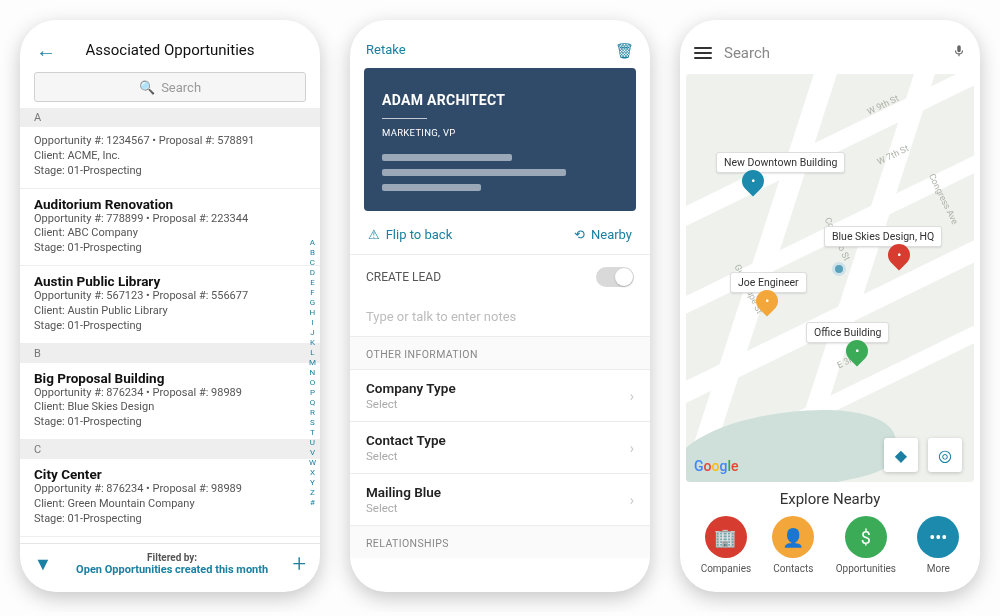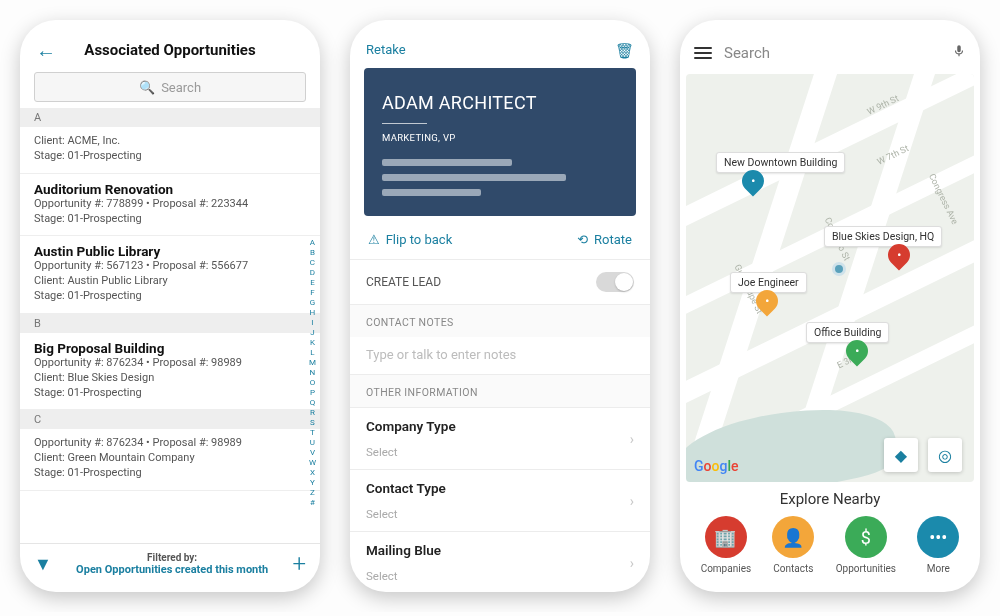--- a/index.html
+++ b/index.html
@@ -6,56 +6,56 @@
   body { background:#fdfdfd; display:flex; gap:30px; justify-content:center; align-items:flex-start; padding:20px 10px; }
   .phone {
     width: 300px; height: 572px; background:#fff; border-radius:36px; box-shadow: 0 6px 20px rgba(0,0,0,.22);
     position:relative; overflow:hidden; display:flex; flex-direction:column;
   }
   .notch { position:absolute; top:0; left:50%; transform:translateX(-50%); width:120px; height:22px; background:#fff; border-radius:0 0 14px 14px; z-index:5;}
   .content { flex:1; overflow:hidden; display:flex; flex-direction:column; position:relative;}
 
   
   .p1-head { display:flex; align-items:center; padding:18px 14px 6px; gap:6px; }
-  .p1-title { flex:1; text-align:center; font-weight:700; font-size:15px; color:#111; }
+  .p1-title { flex:1; text-align:center; font-weight:400; font-size:15px; color:#111; }
   .back-arrow { color:#1a7fa0; font-size:20px; font-weight:600; width:24px; text-align:center; cursor:pointer; }
   .search-box { margin:4px 14px 6px; border:1px solid #d0d0d0; border-radius:3px; height:30px; display:flex; align-items:center; justify-content:center; color:#9a9a9a; font-size:13px; gap:6px; background:#f6f6f6; }
   .section-letter { background:#eee; color:#777; font-size:11px; padding:3px 14px; }
   .item { padding:7px 14px 9px; border-bottom:1px solid #eee; }
   .item .nm { font-weight:700; font-size:13.5px; color:#111; }
   .item .sub { font-size:11px; color:#555; line-height:1.35; }
   .alpha-strip { position:absolute; right:4px; top:130px; font-size:8px; color:#1a7fa0; line-height:10px; text-align:center; }
   .alpha-strip span { display:block; }
   .p1-foot { border-top:1px solid #e5e5e5; padding:6px 14px 14px; display:flex; align-items:center; gap:10px; }
   .p1-foot .funnel { color:#1a7fa0; font-size:18px; }
   .p1-foot .mid { flex:1; text-align:center;font-weight:bold; }
   .p1-foot .mid .l1 { font-size:10px; color:#555; }
   .p1-foot .mid .l2 { font-size:11px; color:#1a7fa0; }
   .p1-foot .plus { color:#1a7fa0; font-size:24px; font-weight:300; }
 
   
   .p2-top { display:flex; justify-content:space-between; padding:22px 16px 8px; }
   .retake { color:#1a7fa0; font-size:13px; }
   .trash { color:#1a7fa0; font-size:15px; }
   .card-business { margin:0 14px 10px; background:#304a6a; border-radius:4px; color:#fff; padding:24px 18px 20px; }
-  .card-business .nm { font-weight:400; font-size:18px; letter-spacing:.3px; }
+  .card-business .nm { font-weight:700; font-size:14px; letter-spacing:.3px; }
   .card-business .lineA { width:45px; height:1px; background:rgba(255,255,255,.7); margin:10px 0 8px; }
   .card-business .role { font-size:9.5px; letter-spacing:.3px; }
   .card-business .bar { height:7px; background:#9aa8b8; margin-top:16px; border-radius:2px; }
   .card-business .bar.b1{width:55%} .card-business .bar.b2{width:78%; margin-top:8px} .card-business .bar.b3{width:42%; margin-top:8px}
   .flip-row { display:flex; justify-content:space-between; padding:6px 18px 12px; color:#1a7fa0; font-size:13px; }
   .flip-row .cell { display:flex; gap:6px; align-items:center; }
   .row-sec { border-top:1px solid #ececec; padding:12px 16px; font-size:12px; color:#555; display:flex; align-items:center; justify-content:space-between;}
   .toggle { width:38px; height:20px; background:#d9d9d9; border-radius:20px; position:relative;}
   .toggle:after{content:'';position:absolute;right:1px;top:1px;width:18px;height:18px;border-radius:50%;background:#fff;box-shadow:0 1px 2px rgba(0,0,0,.2);}
   .row-head { border-top:1px solid #ececec; background:#fafafa; padding:11px 16px 8px; font-size:10.5px; letter-spacing:.4px; color:#888;}
   .row-input { padding:10px 16px 12px; font-size:13px; color:#bcbcbc;}
   .row-field { border-top:1px solid #ececec; padding:10px 16px 10px; display:flex; justify-content:space-between; align-items:center;}
   .row-field .lbls .k { font-size:13.5px; color:#222; font-weight:600;}
-  .row-field .lbls .s { font-size:11.5px; color:#aaa; margin-top:11px;}
+  .row-field .lbls .s { font-size:11.5px; color:#aaa; margin-top:1px;}
   .chev { color:#c8c8c8; font-size:14px;}
 
   
   .p3-top { display:flex; align-items:center; gap:10px; padding:22px 14px 8px; }
   .ham { display:flex; flex-direction:column; gap:3px; width:18px; cursor:pointer;}
   .ham span { display:block; height:2px; background:#333; border-radius:2px;}
   .p3-search { flex:1; font-size:15px; color:#888; padding-left:2px;}
   .mic-ico svg { width:14px; height:18px; fill:#666; }
   .map { position:relative; background:#eef1ec; flex:1; overflow:hidden; margin:2px 6px 0; border-radius:4px; }
   .street { position:absolute; background:#fff; }
@@ -115,43 +115,46 @@
           <span>U</span>
           <span>V</span>
           <span>W</span>
           <span>X</span>
           <span>Y</span>
           <span>Z</span>
           <span>#</span>
         </div>
     <div class="section-letter">A</div>
         <div class="item">
+      <div class="sub">Opportunity #: 1234567 • Proposal #: 578891</div>
       <div class="sub">Client: ACME, Inc.</div>
       <div class="sub">Stage: 01-Prospecting</div>
         </div>
         <div class="item">
           <div class="nm">Auditorium Renovation</div>
       <div class="sub">Opportunity #: 778899 • Proposal #: 223344</div>
+      <div class="sub">Client: ABC Company</div>
       <div class="sub">Stage: 01-Prospecting</div>
         </div>
         <div class="item">
           <div class="nm">Austin Public Library</div>
       <div class="sub">Opportunity #: 567123 • Proposal #: 556677</div>
       <div class="sub">Client: Austin Public Library</div>
       <div class="sub">Stage: 01-Prospecting</div>
         </div>
         <div class="section-letter">B</div>
         <div class="item">
           <div class="nm">Big Proposal Building</div>
       <div class="sub">Opportunity #: 876234 • Proposal #: 98989</div>
       <div class="sub">Client: Blue Skies Design</div>
       <div class="sub">Stage: 01-Prospecting</div>
         </div>
         <div class="section-letter">C</div>
         <div class="item">
+          <div class="nm">City Center</div>
       <div class="sub">Opportunity #: 876234 • Proposal #: 98989</div>
       <div class="sub">Client: Green Mountain Company</div>
       <div class="sub">Stage: 01-Prospecting</div>
         </div>
       </div>
     <div class="p1-foot">
       <div class="funnel">▼</div>
       <div class="mid">
         <div class="l1">Filtered by:</div>
         <div class="l2">Open Opportunities created this month</div>
@@ -176,28 +179,27 @@
       <div class="bar b2"></div>
       <div class="bar b3"></div>
     </div>
     <div class="flip-row">
       <div class="cell">
           <span>⚠</span>
           <span>Flip to back</span>
         </div>
       <div class="cell">
           <span>⟲</span>
-          <span>Rotate</span>
+          <span>Nearby</span>
         </div>
     </div>
     <div class="row-sec">
       <span>CREATE LEAD</span>
       <div class="toggle"></div>
     </div>
-    <div class="row-head">CONTACT NOTES</div>
     <div class="row-input">Type or talk to enter notes</div>
     <div class="row-head">OTHER INFORMATION</div>
     <div class="row-field">
       <div class="lbls">
           <div class="k">Company Type</div>
           <div class="s">Select</div>
         </div>
       <div class="chev">›</div>
     </div>
     <div class="row-field">

